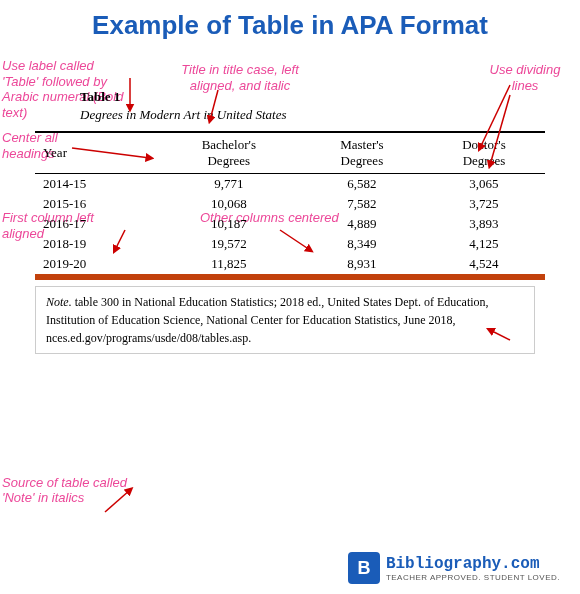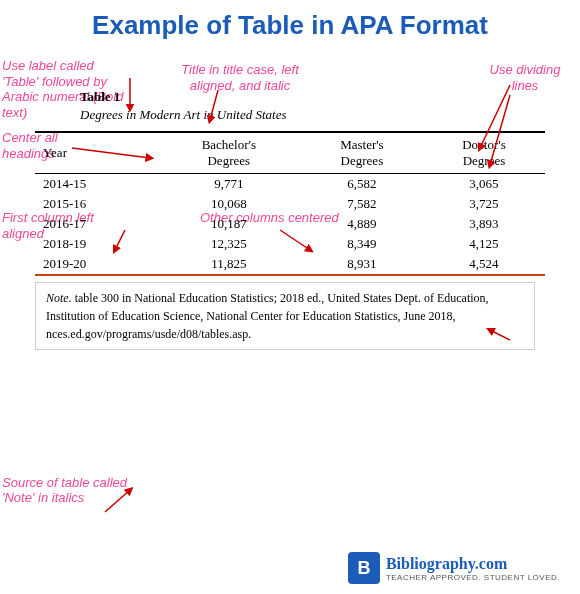--- a/index.html
+++ b/index.html
@@ -80,21 +80,21 @@
     .apa-table tbody tr td {
       padding: 2px 8px;
       text-align: center;
     }
 
     .apa-table tbody tr td:first-child {
       text-align: left;
     }
 
     .apa-table tbody tr.last-row td {
-      border-bottom: 2px solid #c2410c;
+      border-bottom: 6px solid #c2410c;
     }
 
     .note-section {
       margin-top: 6px;
       margin-left: 15px;
       font-size: 12px;
       width: calc(100% - 40px);
       border: 1px solid #ccc;
       padding: 6px 10px;
       line-height: 1.5;
@@ -117,21 +117,21 @@
       width: 32px;
       height: 32px;
     }
 
     .brand-text-block {
       display: flex;
       flex-direction: column;
     }
 
     .brand-name {
-      font-family: Liberation Serif, serif;
+      font-family: Liberation Mono, monospace;
       font-size: 16px;
       font-weight: bold;
       color: #1a5cb8;
     }
 
     .brand-tagline {
       font-family: Arial, Helvetica, sans-serif;
       font-size: 8px;
       color: #555;
       letter-spacing: 0.5px;
@@ -242,21 +242,21 @@
               <td>3,725</td>
             </tr>
             <tr>
               <td>2016-17</td>
               <td>10,187</td>
               <td>4,889</td>
               <td>3,893</td>
             </tr>
             <tr>
               <td>2018-19</td>
-              <td>12,325</td>
+              <td>19,572</td>
               <td>8,349</td>
               <td>4,125</td>
             </tr>
             <tr class="last-row">
               <td>2019-20</td>
               <td>11,825</td>
               <td>8,931</td>
               <td>4,524</td>
             </tr>
           </tbody>

